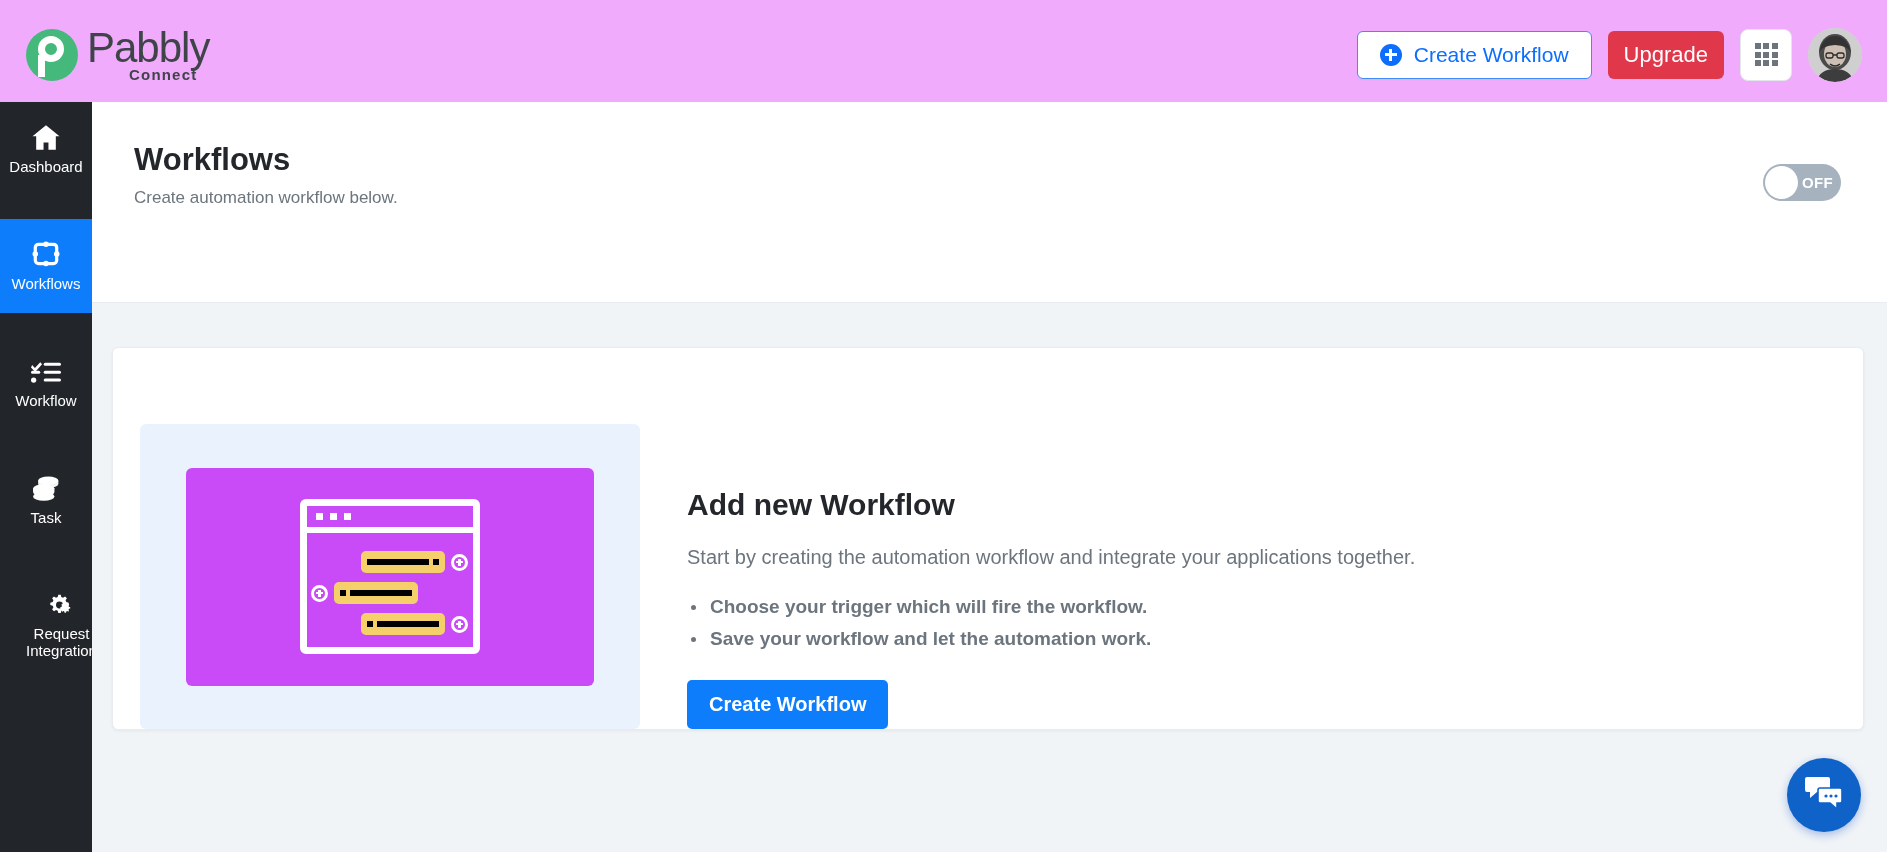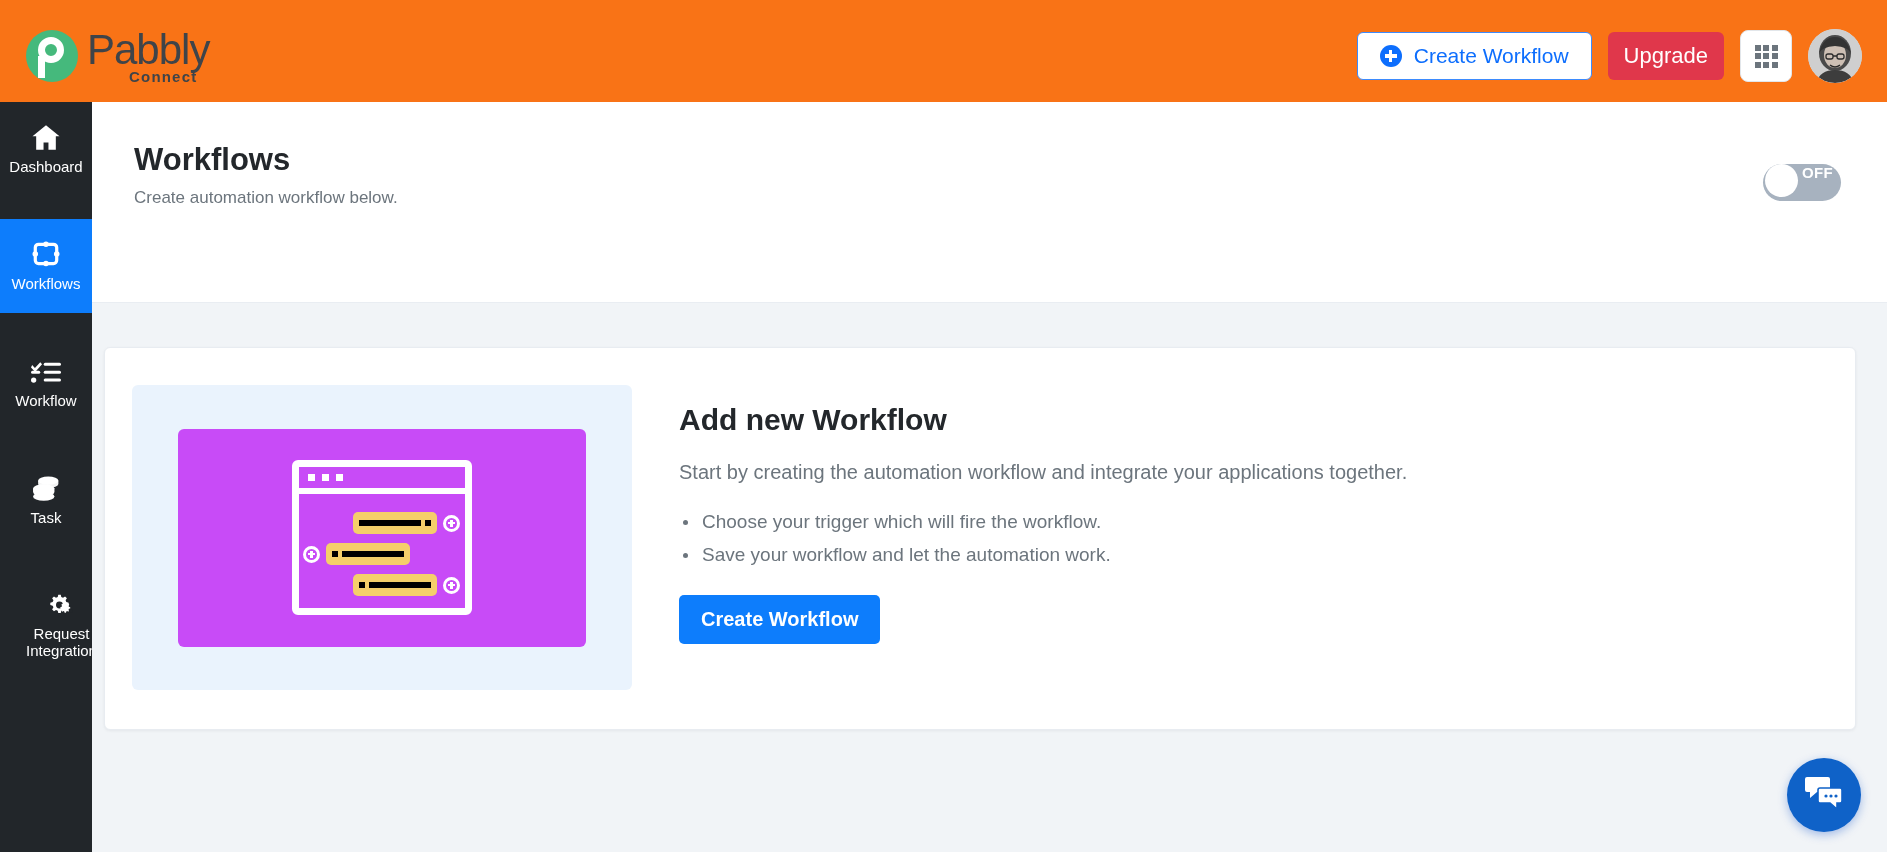--- a/index.html
+++ b/index.html
@@ -9,22 +9,22 @@
     font-family: "Liberation Sans", sans-serif;
     background: #ffffff;
     overflow: hidden;
   }
   .app { position: relative; width: 1887px; height: 852px; }
 
   
   .topbar {
     position: absolute; top: 0; left: 0;
     width: 1887px; height: 113px;
-    background: #f97316;
-    border-bottom: 1px solid #be185d;
+    background: #f0abfc;
+    border-bottom: 4px solid #be185d;
     display: flex; align-items: center;
   }
   .logo-wrap {
     display: flex; align-items: center;
     margin-left: 26px;
   }
   .logo-mark {
     position: relative;
     width: 52px; height: 52px;
     border-radius: 50%;
@@ -144,39 +144,40 @@
     font-size: 31px; font-weight: 700; color: #23272b;
   }
   .page-sub {
     position: absolute; left: 42px; top: 86px;
     font-size: 17px; color: #6c757d;
   }
   .toggle-off {
     position: absolute; right: 46px; top: 62px;
     width: 78px; height: 37px; border-radius: 19px;
     background: #a7b2bf;
-    display: flex; 
+    display: flex; align-items: center;
     cursor: pointer;
   }
   .toggle-knob {
     width: 33px; height: 33px; border-radius: 50%;
     background: #ffffff; margin-left: 2px; flex-shrink: 0;
   }
   .toggle-text {
     color: #ffffff; font-size: 15px; font-weight: 700;
     margin-left: 4px; letter-spacing: 0.3px;
   }
 
   .card {
-    position: absolute; left: 12px; top: 245px;
+    position: absolute; left: 20px; top: 245px;
     width: 1752px; height: 383px;
     background: #ffffff; border-radius: 6px;
     border: 1px solid #e8ecf1;
     box-shadow: 0 1px 3px rgba(16,24,40,.06);
     display: flex;
+    align-items: flex-end;
   }
   .illus-box {
     width: 500px; height: 305px;
     margin: 37px 0 0 27px;
     background: #eaf3fd; border-radius: 6px;
     display: flex; align-items: center; justify-content: center;
     flex-shrink: 0;
   }
   .illus-purple {
     width: 408px; height: 218px;
@@ -221,21 +222,21 @@
   .card-body { padding: 55px 0 0 47px; }
   .card-title {
     font-size: 30px; font-weight: 700; color: #23272b;
   }
   .card-desc {
     margin-top: 24px; font-size: 20px; color: #6c757d;
   }
   .bullets { margin-top: 22px; list-style: none; }
   .bullets li {
     position: relative; padding-left: 23px;
-    font-size: 19px; color: #6c757d; line-height: 1.72;
+    font-size: 19px; color: #6c757d; line-height: 1.72; font-weight: bold;
   }
   .bullets li::before {
     content: ""; position: absolute; left: 4px; top: 14px;
     width: 5px; height: 5px; border-radius: 50%; background: #6c757d;
   }
   .btn-create-solid {
     margin-top: 24px;
     height: 49px; padding: 0 22px;
     background: #0d7dfc; color: #ffffff;
     border: none; border-radius: 5px;

